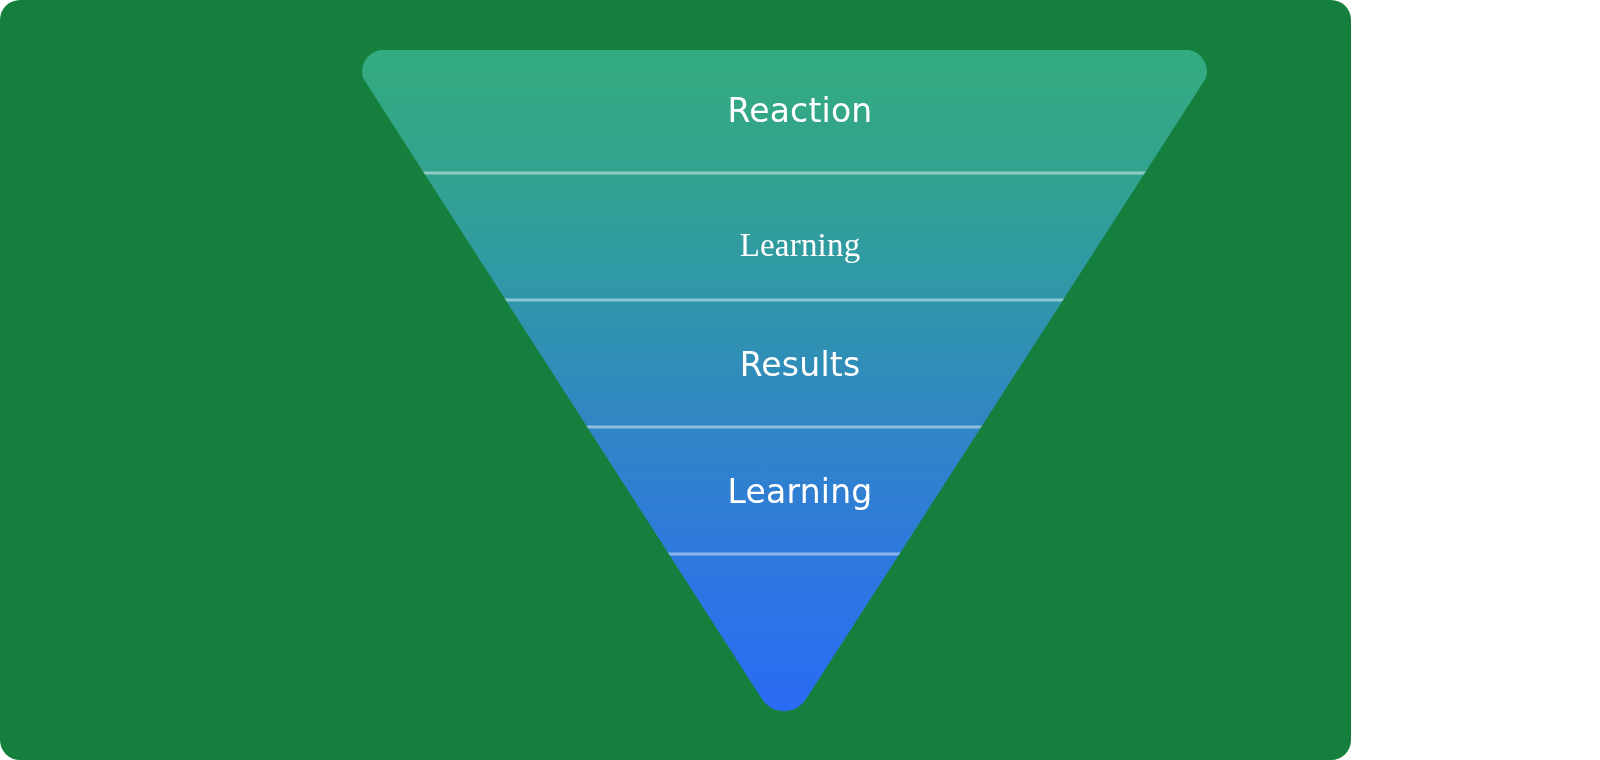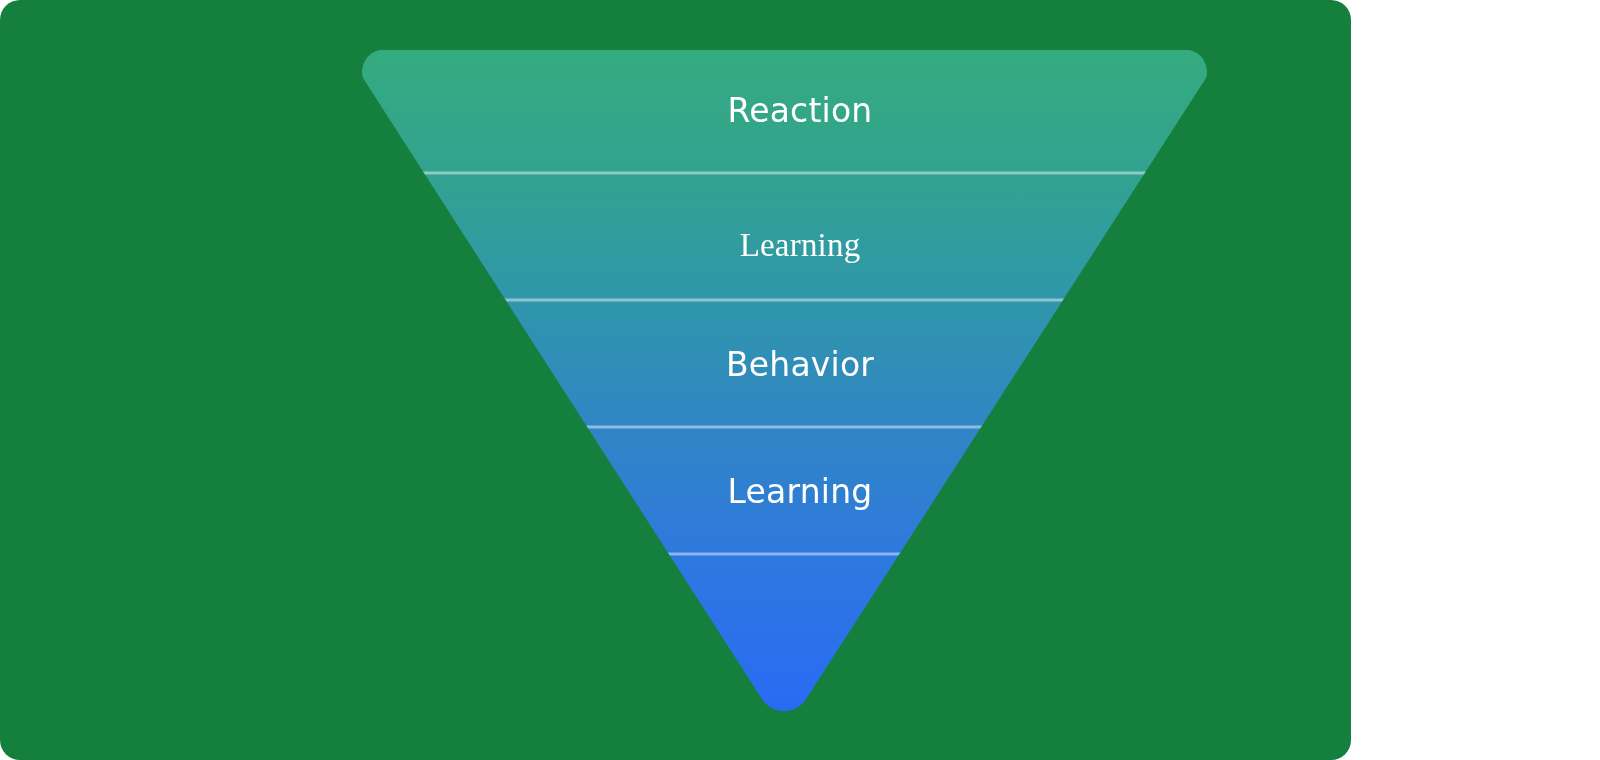--- a/index.html
+++ b/index.html
@@ -93,19 +93,19 @@
       </g>
     </svg>
 
     <div class="funnel-label" style="top:94px;">
       <span>Reaction</span>
     </div>
     <div class="funnel-label" style="top:229px;font-family:Liberation Serif, serif;">
       <span>Learning</span>
     </div>
     <div class="funnel-label" style="top:348px;">
-      <span>Behavior</span>
+      <span>Results</span>
     </div>
     <div class="funnel-label" style="top:475px;">
       <span>Learning</span>
     </div>
   </div>
 </div>
 
 </body></html>

